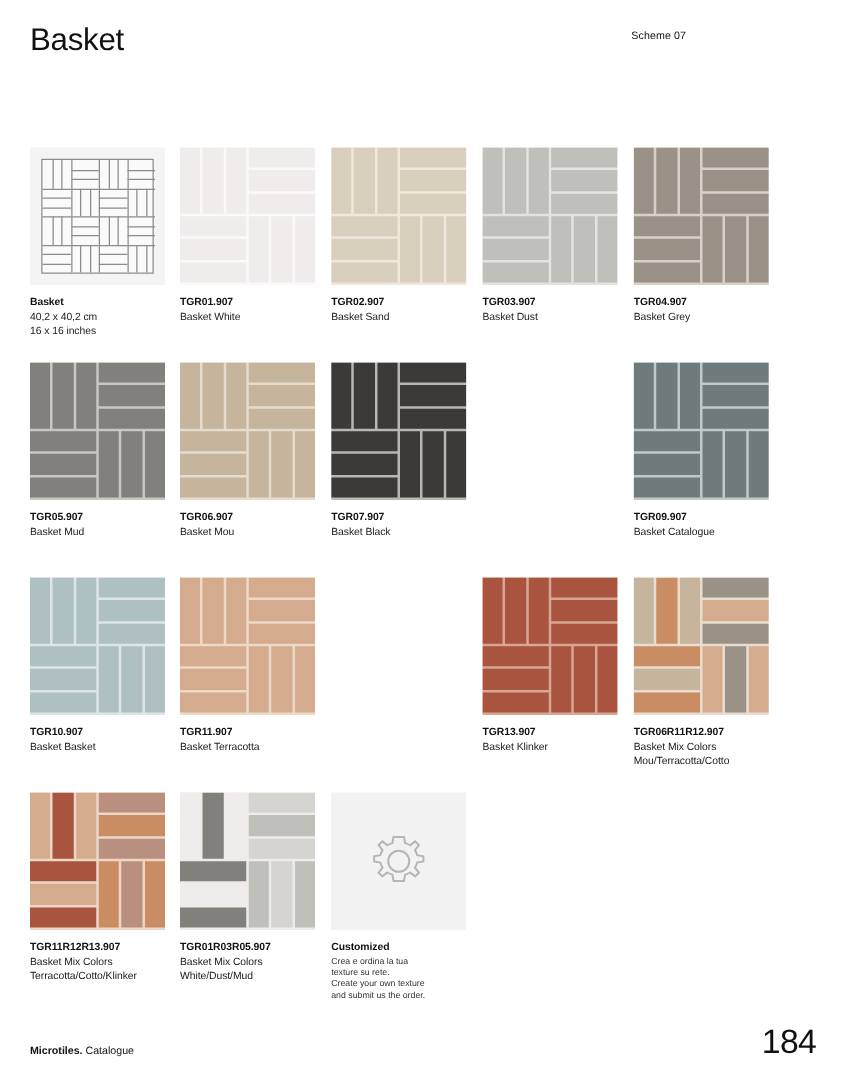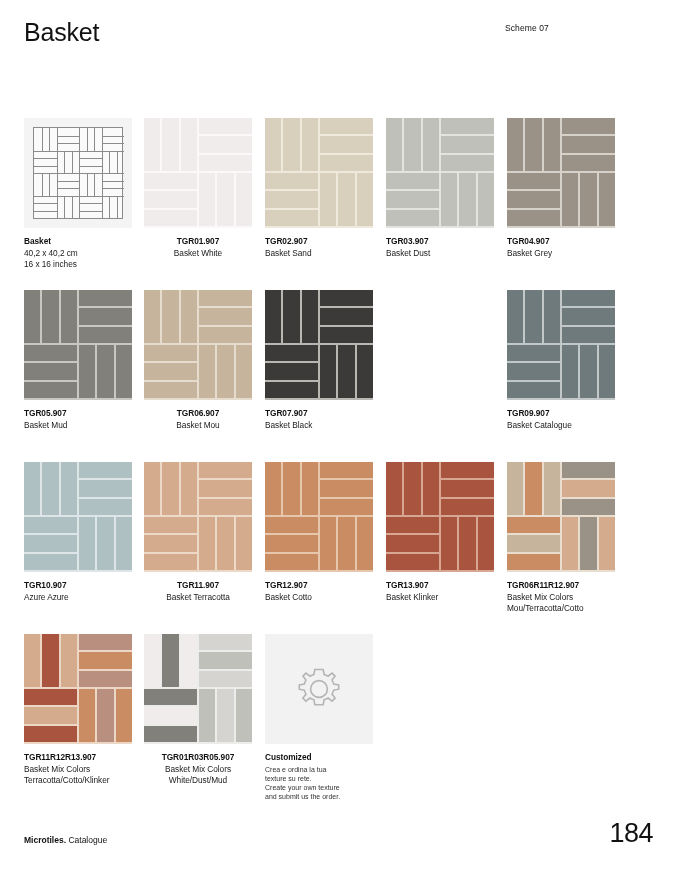--- a/index.html
+++ b/index.html
@@ -21,21 +21,21 @@
   .scheme-label {
     position: absolute; left: 505px; top: 23px;
     font-size: 8.5px; color: #111; letter-spacing: 0.1px;
   }
 
   
   .grid { position: absolute; left: 24px; top: 118px; width: 630px; }
   .row { position: relative; height: 172px; }
   .cell { position: absolute; top: 0; width: 108px; }
   .cell.c0 { left: 0px; }
-  .cell.c1 { left: 120px; text-align: center; }
+  .cell.c1 { left: 120px; }
   .cell.c2 { left: 241px; }
   .cell.c3 { left: 362px; }
   .cell.c4 { left: 483px; }
 
   .tile {
     position: relative; width: 108px; height: 110px;
     overflow: hidden;
   }
 
   
@@ -335,61 +335,41 @@
             <div class="strip" style="left:55.10px;top:36.73px;width:52.90px;height:16.17px;background:#afc0c2;"></div>
             <div class="strip" style="left:0.00px;top:55.10px;width:52.90px;height:16.17px;background:#afc0c2;"></div>
             <div class="strip" style="left:0.00px;top:73.47px;width:52.90px;height:16.17px;background:#afc0c2;"></div>
             <div class="strip" style="left:0.00px;top:91.83px;width:52.90px;height:16.17px;background:#afc0c2;"></div>
             <div class="strip" style="left:55.10px;top:55.10px;width:16.17px;height:52.90px;background:#afc0c2;"></div>
             <div class="strip" style="left:73.47px;top:55.10px;width:16.17px;height:52.90px;background:#afc0c2;"></div>
             <div class="strip" style="left:91.83px;top:55.10px;width:16.17px;height:52.90px;background:#afc0c2;"></div>
           </div>
           <div class="caption">
             <div class="cap-code">TGR10.907</div>
-            <div class="cap-name">Azure Azure</div>
+            <div class="cap-name">Basket Basket</div>
           </div>
         </div>
         <div class="cell c1">
           <div class="tile" style="background:#ecd9c8;">
             <div class="strip" style="left:0.00px;top:0.00px;width:16.17px;height:52.90px;background:#d4ab8d;"></div>
             <div class="strip" style="left:18.37px;top:0.00px;width:16.17px;height:52.90px;background:#d4ab8d;"></div>
             <div class="strip" style="left:36.73px;top:0.00px;width:16.17px;height:52.90px;background:#d4ab8d;"></div>
             <div class="strip" style="left:55.10px;top:0.00px;width:52.90px;height:16.17px;background:#d4ab8d;"></div>
             <div class="strip" style="left:55.10px;top:18.37px;width:52.90px;height:16.17px;background:#d4ab8d;"></div>
             <div class="strip" style="left:55.10px;top:36.73px;width:52.90px;height:16.17px;background:#d4ab8d;"></div>
             <div class="strip" style="left:0.00px;top:55.10px;width:52.90px;height:16.17px;background:#d4ab8d;"></div>
             <div class="strip" style="left:0.00px;top:73.47px;width:52.90px;height:16.17px;background:#d4ab8d;"></div>
             <div class="strip" style="left:0.00px;top:91.83px;width:52.90px;height:16.17px;background:#d4ab8d;"></div>
             <div class="strip" style="left:55.10px;top:55.10px;width:16.17px;height:52.90px;background:#d4ab8d;"></div>
             <div class="strip" style="left:73.47px;top:55.10px;width:16.17px;height:52.90px;background:#d4ab8d;"></div>
             <div class="strip" style="left:91.83px;top:55.10px;width:16.17px;height:52.90px;background:#d4ab8d;"></div>
           </div>
           <div class="caption">
             <div class="cap-code">TGR11.907</div>
             <div class="cap-name">Basket Terracotta</div>
-          </div>
-        </div>
-        <div class="cell c2">
-          <div class="tile" style="background:#e6c7ae;">
-            <div class="strip" style="left:0.00px;top:0.00px;width:16.17px;height:52.90px;background:#c98c63;"></div>
-            <div class="strip" style="left:18.37px;top:0.00px;width:16.17px;height:52.90px;background:#c98c63;"></div>
-            <div class="strip" style="left:36.73px;top:0.00px;width:16.17px;height:52.90px;background:#c98c63;"></div>
-            <div class="strip" style="left:55.10px;top:0.00px;width:52.90px;height:16.17px;background:#c98c63;"></div>
-            <div class="strip" style="left:55.10px;top:18.37px;width:52.90px;height:16.17px;background:#c98c63;"></div>
-            <div class="strip" style="left:55.10px;top:36.73px;width:52.90px;height:16.17px;background:#c98c63;"></div>
-            <div class="strip" style="left:0.00px;top:55.10px;width:52.90px;height:16.17px;background:#c98c63;"></div>
-            <div class="strip" style="left:0.00px;top:73.47px;width:52.90px;height:16.17px;background:#c98c63;"></div>
-            <div class="strip" style="left:0.00px;top:91.83px;width:52.90px;height:16.17px;background:#c98c63;"></div>
-            <div class="strip" style="left:55.10px;top:55.10px;width:16.17px;height:52.90px;background:#c98c63;"></div>
-            <div class="strip" style="left:73.47px;top:55.10px;width:16.17px;height:52.90px;background:#c98c63;"></div>
-            <div class="strip" style="left:91.83px;top:55.10px;width:16.17px;height:52.90px;background:#c98c63;"></div>
-          </div>
-          <div class="caption">
-            <div class="cap-code">TGR12.907</div>
-            <div class="cap-name">Basket Cotto</div>
           </div>
         </div>
         <div class="cell c3">
           <div class="tile" style="background:#d8a794;">
             <div class="strip" style="left:0.00px;top:0.00px;width:16.17px;height:52.90px;background:#a8543f;"></div>
             <div class="strip" style="left:18.37px;top:0.00px;width:16.17px;height:52.90px;background:#a8543f;"></div>
             <div class="strip" style="left:36.73px;top:0.00px;width:16.17px;height:52.90px;background:#a8543f;"></div>
             <div class="strip" style="left:55.10px;top:0.00px;width:52.90px;height:16.17px;background:#a8543f;"></div>
             <div class="strip" style="left:55.10px;top:18.37px;width:52.90px;height:16.17px;background:#a8543f;"></div>
             <div class="strip" style="left:55.10px;top:36.73px;width:52.90px;height:16.17px;background:#a8543f;"></div>

